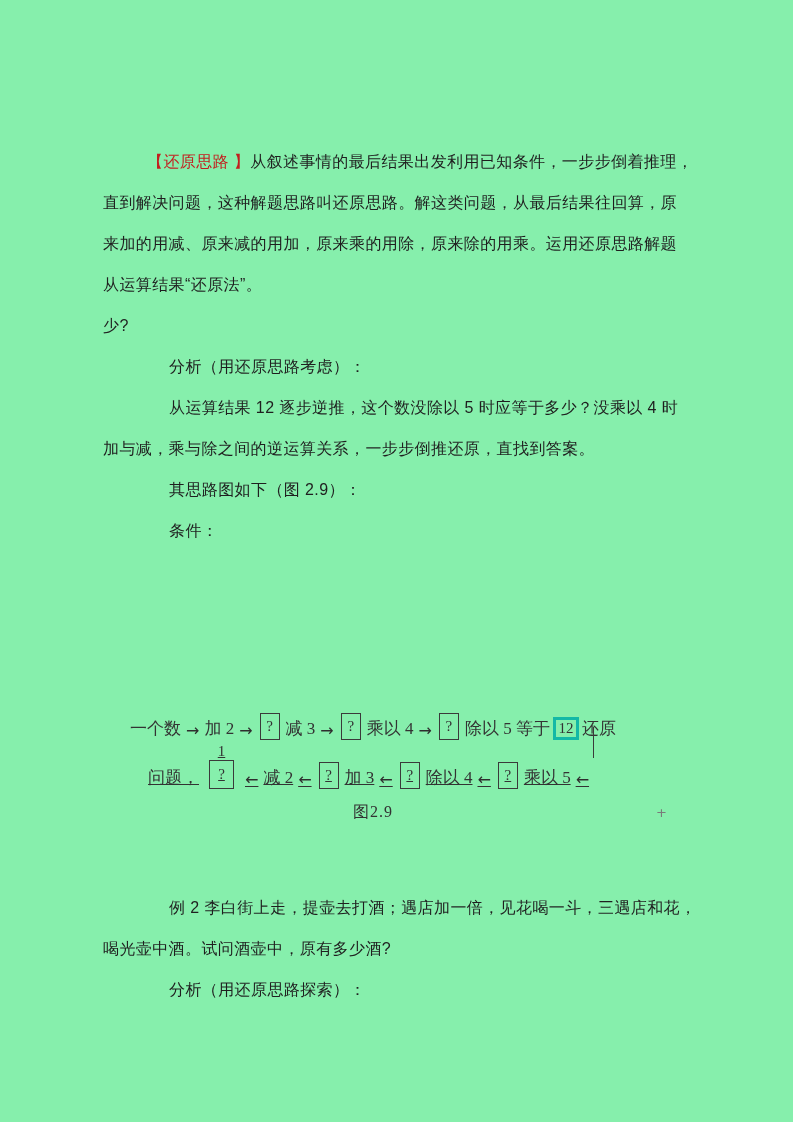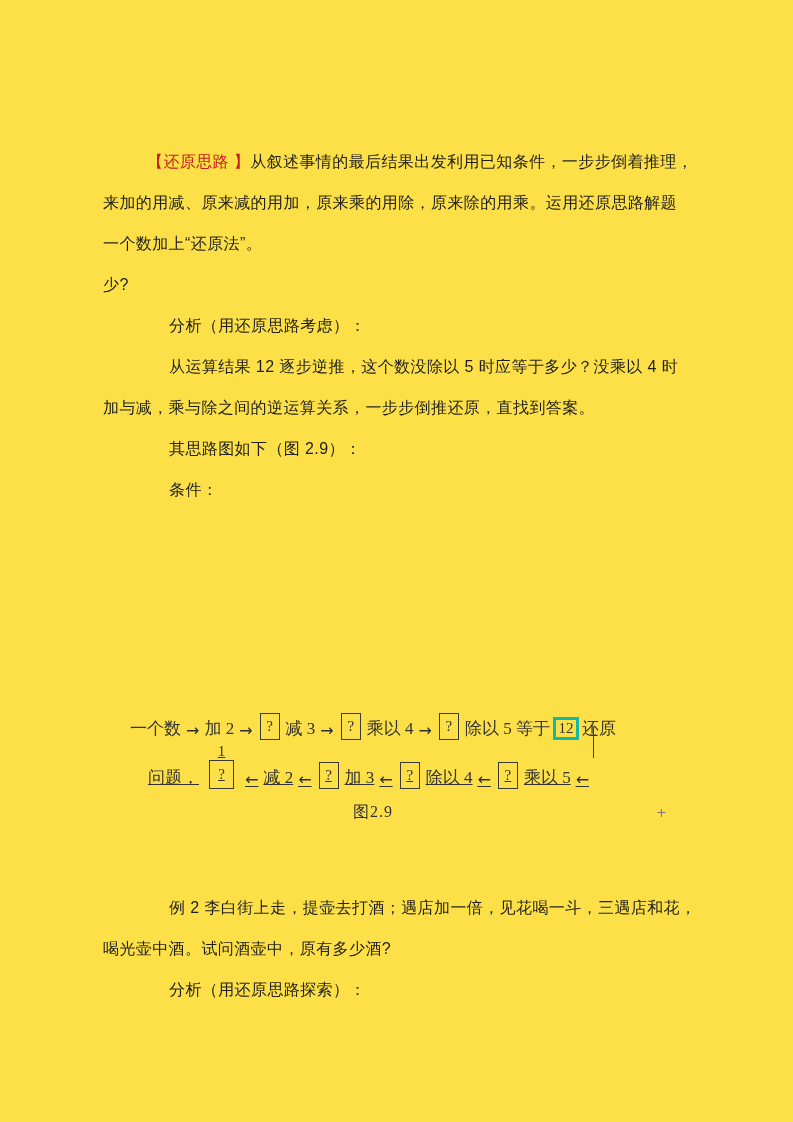--- a/index.html
+++ b/index.html
@@ -1,19 +1,19 @@
 <!DOCTYPE html>
 <html><head>
 <meta charset="utf-8">
 <style>
   html,body { margin:0; padding:0; background:#ffffff; }
   .page {
     position:relative;
     width:793px; height:1122px;
-    background:#fde047;
+    background:#86efac;
     font-family:"Liberation Sans", sans-serif;
     color:#1f1f1f;
     overflow:hidden;
   }
   .text-flow { position:absolute; left:103px; width:580px; font-size:16px; }
   .text-flow.block1 { top:141px; }
   .text-flow.block2 { top:887px; }
   .tline { height:41px; line-height:41px; white-space:nowrap; letter-spacing:0.4px; }
   .seg-red { color:#c31e1e; }
 
@@ -51,22 +51,23 @@
     font-family:"DejaVu Sans", sans-serif;
   }
 </style>
 </head>
 <body>
 
 <div class="page">
 
   <div class="text-flow block1" id="block1">
       <div class="tline" style="padding-left: 44px;"><span class="seg-red">【还原思路 】</span><span class="">从叙述事情的最后结果出发利用已知条件，一步步倒着推理，</span></div>
+      <div class="tline" style="padding-left: 0px;"><span class="">直到解决问题，这种解题思路叫还原思路。解这类问题，从最后结果往回算，原</span></div>
       <div class="tline" style="padding-left: 0px;"><span class="">来加的用减、原来减的用加，原来乘的用除，原来除的用乘。运用还原思路解题</span></div>
-      <div class="tline" style="padding-left: 0px;"><span class="">一个数加上“还原法”。</span></div>
+      <div class="tline" style="padding-left: 0px;"><span class="">从运算结果“还原法”。</span></div>
       <div class="tline" style="padding-left: 0px;"><span class="">少?</span></div>
       <div class="tline" style="padding-left: 66px;"><span class="">分析（用还原思路考虑）：</span></div>
       <div class="tline" style="padding-left: 66px;"><span class="">从运算结果 12 逐步逆推，这个数没除以 5 时应等于多少？没乘以 4 时</span></div>
       <div class="tline" style="padding-left: 0px;"><span class="">加与减，乘与除之间的逆运算关系，一步步倒推还原，直找到答案。</span></div>
       <div class="tline" style="padding-left: 66px;"><span class="">其思路图如下（图 2.9）：</span></div>
       <div class="tline" style="padding-left: 66px;"><span class="">条件：</span></div>
     </div>
 
   <div class="diagram">
     <div class="d-row d-row1" id="drow1">

